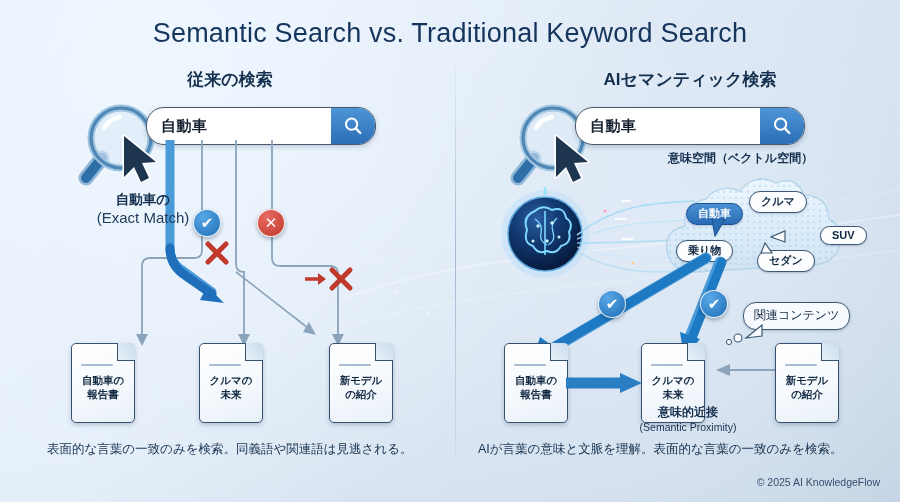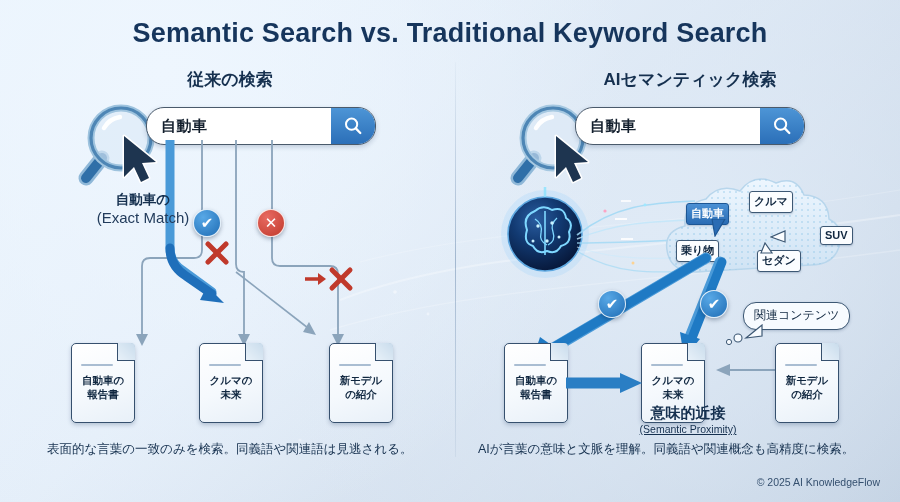--- a/index.html
+++ b/index.html
@@ -14,21 +14,21 @@
       radial-gradient(circle at 18% 14%, #eef6fe 0%, rgba(238,246,254,0) 55%),
       radial-gradient(circle at 72% 45%, #dfeaf6 0%, rgba(223,234,246,0) 60%),
       linear-gradient(135deg,#eaf4fd 0%,#e4eef9 38%,#d4e0ee 68%,#c2d1e2 100%);
   }
   
   .swoosh{position:absolute;pointer-events:none;opacity:.55;}
 
   
   .title{
     position:absolute;left:0;right:0;top:18px;text-align:center;
-    font-size:27px;font-weight:bold;color:#16355c;letter-spacing:.2px;
+    font-size:27px;font-weight:normal;color:#16355c;letter-spacing:.2px;
   }
   .panel-head{
     position:absolute;top:68px;font-size:17px;font-weight:bold;color:#15304f;
     text-align:center;
   }
   #head-left{left:90px;width:280px;}
   #head-right{left:540px;width:300px;}
   .divider{
     position:absolute;left:455px;top:62px;width:1px;height:395px;
     background:linear-gradient(180deg,rgba(120,150,180,.05),rgba(110,140,175,.55),rgba(120,150,180,.12));
@@ -86,42 +86,42 @@
     position:absolute;width:26px;height:26px;border-radius:50%;
     display:flex;align-items:center;justify-content:center;
     box-shadow:0 2px 4px rgba(20,40,70,.35);border:1.5px solid rgba(255,255,255,.85);
     font-weight:bold;color:#fff;font-size:15px;
   }
   .badge.ok{background:radial-gradient(circle at 35% 28%,#58a8e6,#1f6db5);}
   .badge.no{background:radial-gradient(circle at 35% 28%,#e86a62,#c0392b);}
 
   
   .tag{
-    position:absolute;border:1.4px solid #3d5874;border-radius:3px;
+    position:absolute;border:1.4px solid #3d5874;border-radius:11px;
     background:#fbfdff;color:#102740;font-weight:bold;
-    padding:2px 4px 3px;font-size:11px;white-space:nowrap;
+    padding:2px 11px 3px;font-size:11px;white-space:nowrap;
     box-shadow:0 1px 2px rgba(30,60,100,.25);
   }
   .tag.hi{background:linear-gradient(180deg,#4b90d4,#2a6cb4);color:#fff;border-color:#1d5694;}
   .bubble{
     position:absolute;border:1.4px solid #3d5874;border-radius:13px;
     background:#f7fbff;color:#102740;font-weight:normal;
     padding:4px 10px 5px;font-size:12px;white-space:nowrap;
     box-shadow:0 1px 3px rgba(30,60,100,.25);
   }
 
   .caption{
     position:absolute;font-size:12.5px;font-weight:normal;color:#16314f;
   }
   .footer{
     position:absolute;right:20px;bottom:14px;font-size:10.5px;color:#35506f;
   }
   .sublabel{position:absolute;text-align:center;color:#15304f;}
-  .sublabel .jp{font-size:15px;font-weight:bold;}
-  .sublabel .en{font-size:10.5px;text-decoration:underline;}
+  .sublabel .jp{font-size:12px;font-weight:bold;}
+  .sublabel .en{font-size:10.5px;}
   .vecspace{
     position:absolute;font-size:12px;font-weight:bold;color:#15304f;white-space:nowrap;
   }
 </style>
 </head>
 <body>
 
 <div id="stage">
 
   <svg class="swoosh" width="900" height="502" viewBox="0 0 900 502">
@@ -237,20 +237,21 @@
   <div class="searchbar" id="search-right">
     <div class="q">自動車</div>
     <div class="btn">
       <svg width="20" height="20" viewBox="0 0 20 20">
         <circle cx="8.6" cy="8.2" r="5.6" fill="none" stroke="#ffffff" stroke-width="2"></circle>
         <line x1="12.8" y1="12.4" x2="17.3" y2="17" stroke="#ffffff" stroke-width="2.3" stroke-linecap="round"></line>
       </svg>
     </div>
   </div>
 
+  <div class="vecspace" style="left:668px;top:150px;">意味空間（ベクトル空間）</div>
 
   <svg style="position:absolute;left:495px;top:185px;" width="100" height="98" viewBox="0 0 100 98">
     <defs>
       <radialGradient id="orb" cx="38%" cy="30%" r="72%">
         <stop offset="0%" stop-color="#2a5da0"></stop>
         <stop offset="45%" stop-color="#123a72"></stop>
         <stop offset="100%" stop-color="#07183a"></stop>
       </radialGradient>
       <linearGradient id="glow" x1="0" y1="0" x2="1" y2="0">
         <stop offset="0%" stop-color="#7fe0ff" stop-opacity=".9"></stop>
@@ -370,17 +371,17 @@
   <svg style="position:absolute;left:566px;top:372px;" width="80" height="22" viewBox="0 0 80 22">
     <path d="M0 11 L56 11" stroke="#2a7ec4" stroke-width="11" stroke-linecap="butt"></path>
     <path d="M54 1 L76 11 L54 21 Z" fill="#2a7ec4"></path>
   </svg>
 
   <div class="sublabel" style="left:608px;top:404px;width:160px;">
     <div class="jp">意味的近接</div>
     <div class="en">(Semantic Proximity)</div>
   </div>
 
-  <div class="caption" style="left:478px;top:441px;">AIが言葉の意味と文脈を理解。同義語や関連概念も高精度に検索。</div>
+  <div class="caption" style="left:478px;top:441px;">AIが言葉の意味と文脈を理解。表面的な言葉の一致のみを検索。</div>
 
   <div class="footer">© 2025 AI KnowledgeFlow</div>
 
 </div>
 
 </body></html>

